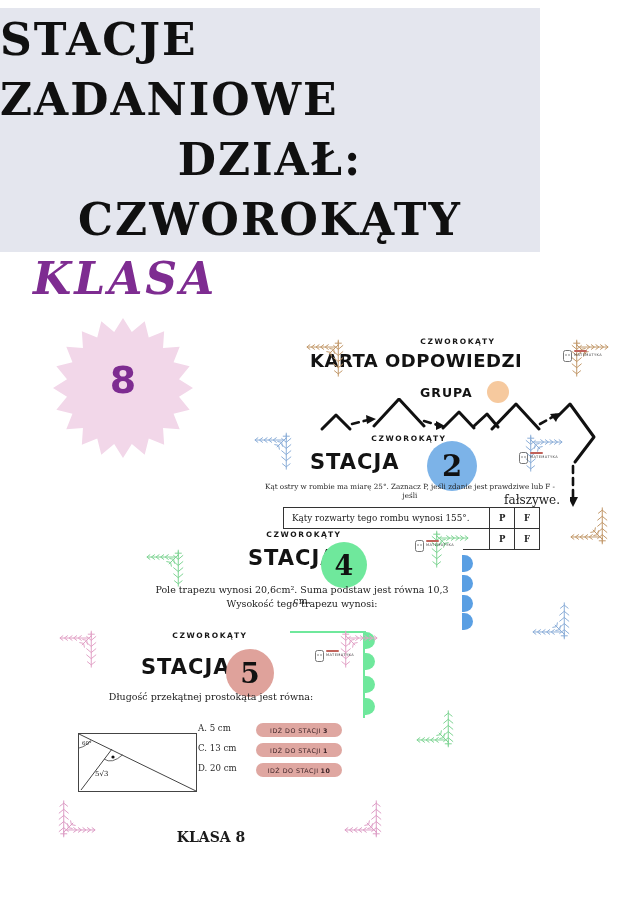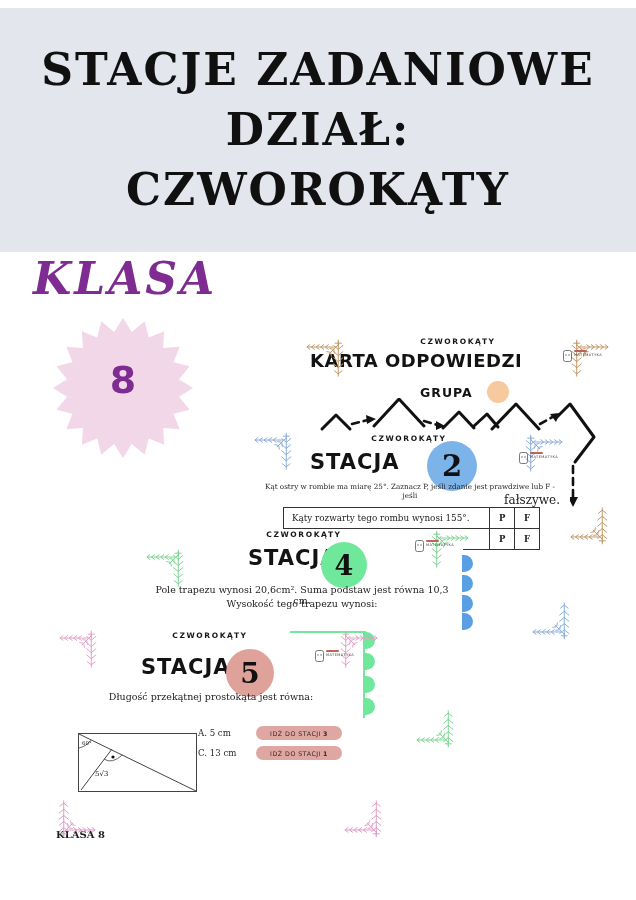--- a/index.html
+++ b/index.html
@@ -1,20 +1,20 @@
 <!DOCTYPE html>
 <html><head>
 <meta charset="utf-8">
 <style>
   html,body{margin:0;padding:0;background:#fff;}
   .page{position:relative;width:636px;height:900px;background:#fff;overflow:hidden;
         font-family:"DejaVu Serif",serif;}
 
   
-  .hdr{position:absolute;left:0;top:8px;width:636px;height:244px;background:#e4e6ee;
+  .hdr{position:absolute;left:0;top:8px;width:540px;height:244px;background:#e4e6ee;
        display:flex;flex-direction:column;justify-content:center;align-items:center;z-index:0;}
   .hdr div{font-family:"DejaVu Serif",serif;font-weight:bold;font-size:44px;line-height:1.36;
            letter-spacing:2px;color:#101010;}
 
   
   .klasa{position:absolute;left:33px;top:253px;font-family:"DejaVu Serif",serif;font-weight:bold;
          font-size:44px;letter-spacing:3px;color:#7e2c91;z-index:2;font-style:italic;}
   .star{position:absolute;left:53px;top:318px;width:140px;height:140px;background:#f2d7e9;z-index:1;
         clip-path:polygon(100% 50%,90% 56.3%,97.6% 65.5%,86.1% 68.4%,90.5% 79.4%,78.6% 78.6%,
         79.4% 90.5%,68.4% 86.1%,65.5% 97.6%,56.3% 90%,50% 100%,43.7% 90%,34.5% 97.6%,31.6% 86.1%,
@@ -67,28 +67,28 @@
   .s4-circle{left:181px;top:13px;width:46px;height:46px;background:#6fe89c;font-size:27px;}
   .s4-q1{left:12px;top:55px;width:300px;font-size:9.5px;}
   .s4-q2{left:12px;top:69px;width:300px;font-size:9.5px;}
 
   
   .s5-title{left:85px;top:27px;font-size:21px;}
   .s5-circle{left:170px;top:21px;width:48px;height:48px;background:#dfa29b;font-size:28px;}
   .s5-q{left:5px;top:63px;width:300px;font-size:9.5px;}
   .diagram{position:absolute;left:22px;top:105px;}
   .opts{position:absolute;left:142px;top:95px;width:200px;}
-  .opt-row{display:flex;align-items:center;height:20px;}
+  .opt-row{display:flex;height:20px;}
   .opt-label{width:52px;font-size:8.6px;color:#2a2a2a;}
   .go-btn{width:86px;height:14px;margin-left:6px;border-radius:7px;background:#dfa7a1;border:none;
           display:flex;align-items:center;justify-content:center;
           font-family:"DejaVu Sans",sans-serif;font-size:6.3px;letter-spacing:.5px;color:#3c2327;}
   .go-btn b{margin-left:2px;font-weight:800;}
-  .s5-footer{position:absolute;left:0;top:201px;width:310px;
-             font-size:10px;font-weight:bold;color:#1c1c1c;}
+  .s5-footer{position:absolute;left:0;top:201px;width:310px;text-align:center;
+             font-size:14px;font-weight:bold;color:#1c1c1c;}
 
   
   .tab{position:absolute;width:11px;height:17px;border-radius:0 9px 9px 0 / 0 50% 50% 0;}
   .tab-blue{background:#5a9fe3;}
   .tab-green{background:#6fe89c;left:364px;z-index:5;}
   .gb{position:absolute;background:#6fe89c;z-index:5;}
 
   
   .fl{position:absolute;width:46px;height:48px;z-index:6;}
   .fx{transform:scaleX(-1);} .fy{transform:scaleY(-1);} .fxy{transform:scale(-1,-1);}
@@ -217,20 +217,27 @@
             <b>3</b>
         </button>
       </div>
       <div class="opt-row">
         <span class="opt-label">C. 13 cm</span>
         <button class="go-btn">
           <span>IDŹ DO STACJI</span>
             <b>1</b>
         </button>
       </div>
+      <div class="opt-row">
+        <span class="opt-label">D. 20 cm</span>
+        <button class="go-btn">
+          <span>IDŹ DO STACJI</span>
+            <b>10</b>
+        </button>
+      </div>
     </div>
 
     <div class="s5-footer">KLASA 8</div>
   </div>
 
   <div class="gb" style="left:290px;top:631px;width:76px;height:2px"></div>
   <div class="gb" style="left:363px;top:631px;width:2px;height:87px"></div>
   <div class="tab tab-green" style="top:632px"></div>
   <div class="tab tab-green" style="top:653px"></div>
   <div class="tab tab-green" style="top:676px"></div>

